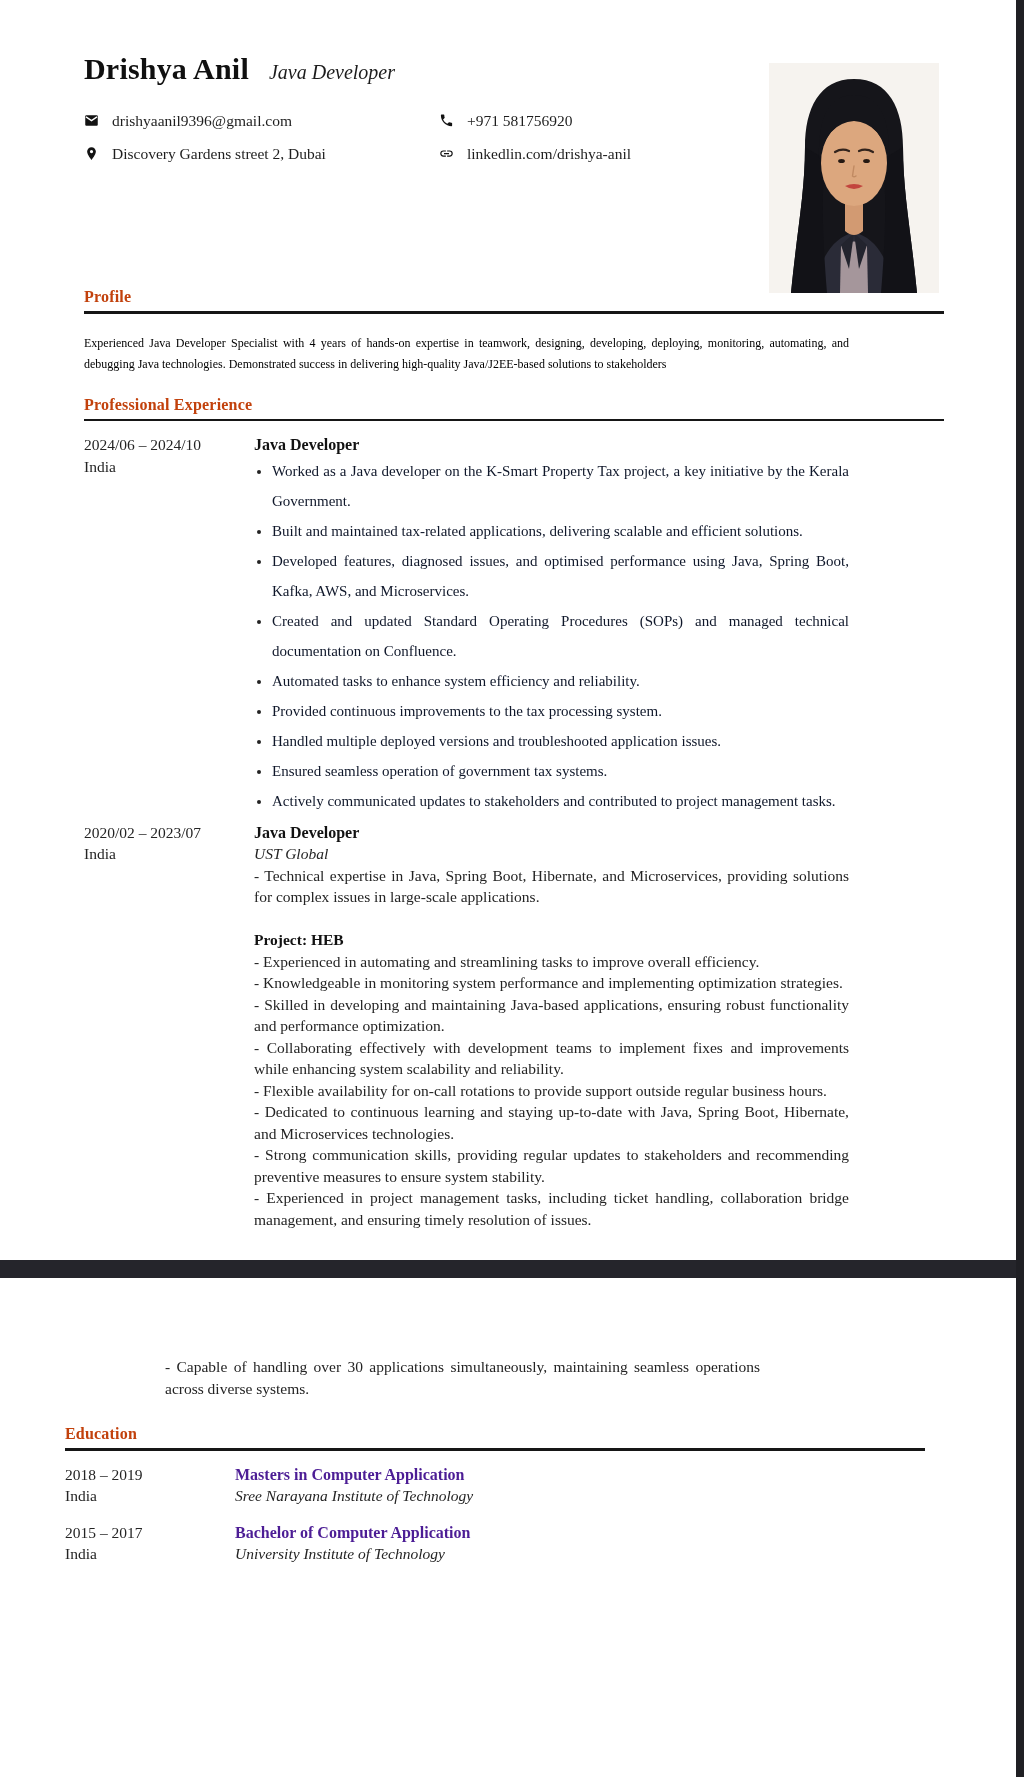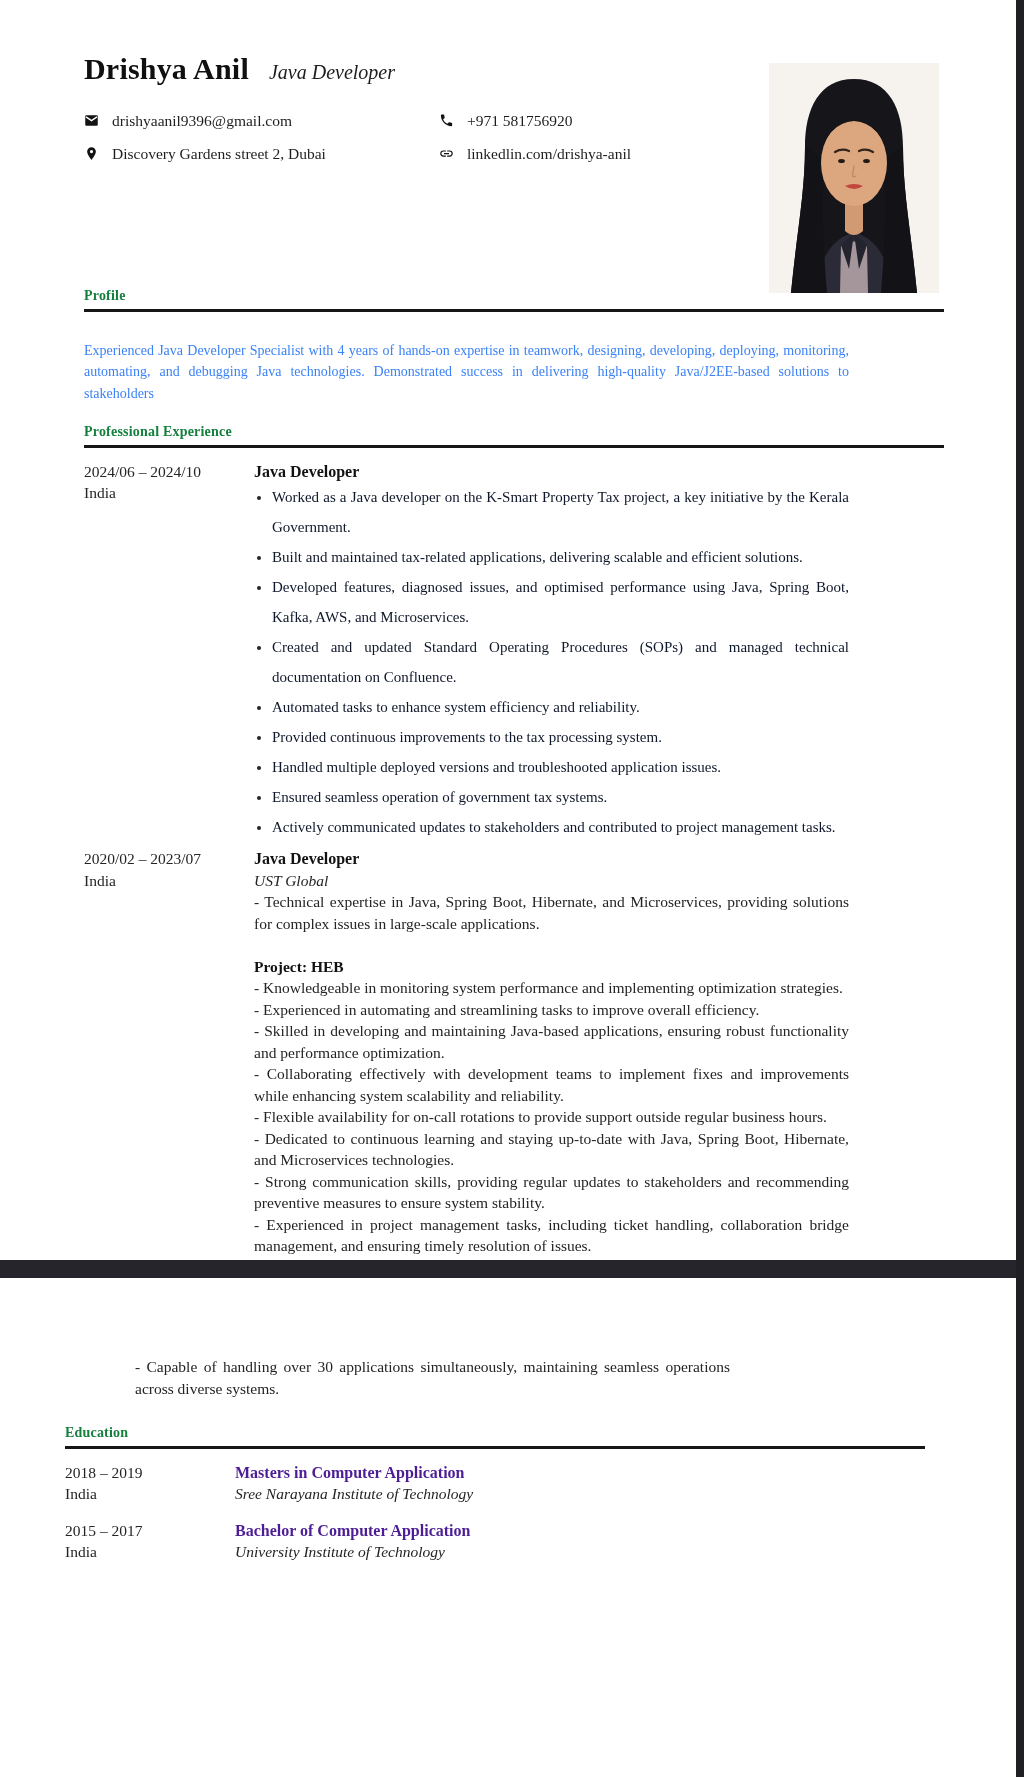--- a/index.html
+++ b/index.html
@@ -32,42 +32,42 @@
   .contact { display:flex; align-items:center; gap:13px; font-size:15.5px; color:#1e1e1e; }
   .cicon { display:inline-flex; width:15px; height:15px; flex:0 0 auto; }
   .cicon svg { width:15px; height:15px; }
 
   .photo { position:absolute; top:63px; left:769px; width:170px; height:230px; overflow:hidden; }
 
   
   .sec-profile { margin-top:118px; }
   .sec-exp { margin-top:20px; }
   .sec-edu { margin-top:26px; }
-  h2 { font-size:14px; font-weight:bold; color:#15803d; letter-spacing:.2px; }
+  h2 { font-size:16px; font-weight:bold; color:#c2410c; letter-spacing:.2px; }
   .rule { margin-top:5px; height:2.5px; background:#161616; width:860px; }
 
-  .body { margin-top:28px; font-size:14px; line-height:21.5px; color:#3b82f6; text-align:justify; width:765px; }
+  .body { margin-top:19px; font-size:12px; line-height:21.5px; color:#000000; text-align:justify; width:765px; }
 
   .job { display:grid; grid-template-columns:170px 595px; margin-top:13px; }
   .job + .job { margin-top:6px; }
   .jdates { font-size:15.5px; line-height:21.5px; color:#242424; }
   .jloc   { font-size:15.5px; line-height:21.5px; color:#242424; }
   .jtitle { font-size:16px; font-weight:bold; line-height:21.5px; color:#121212; }
   .jcompany { font-size:15.5px; font-style:italic; line-height:21.5px; color:#242424; display:flex; align-items:center; gap:6px; }
   .ext-icon svg { width:12px; height:12px; display:block; }
 
   ul.jbullets { margin:0; padding-left:18px; }
   ul.jbullets li { font-size:15px; line-height:30px; color:#0f172a; text-align:justify; }
   ul.jbullets li::marker { color:#242424; }
 
   .pline { font-size:15.5px; line-height:21.5px; color:#242424; text-align:justify; }
   .jintro { margin-top:0; }
   .project-heading { margin-top:21.5px; font-size:15.5px; font-weight:bold; color:#121212; line-height:21.5px; }
 
-  .continuation { margin-left:70px; width:595px; font-size:15.5px; line-height:21.5px; color:#242424; text-align:justify; }
+  .continuation { margin-left:100px; width:595px; font-size:15.5px; line-height:21.5px; color:#242424; text-align:justify; }
 
   .edu-item { display:grid; grid-template-columns:170px 1fr; margin-top:13px; }
   .edu-item + .edu-item { margin-top:15px; }
   .edegree { font-size:16px; font-weight:bold; line-height:21.5px; color:#4c1d95; }
   .eschool { font-size:15.5px; font-style:italic; line-height:21.5px; color:#242424; }
 </style>
 </head>
 <body>
 
 <div class="viewer">
@@ -185,22 +185,22 @@
           <div class="jdates">2020/02 – 2023/07</div>
           <div class="jloc">India</div>
         </div>
         <div>
           <div class="jtitle">Java Developer</div>
           <div class="jcompany">
             <span>UST Global</span>
           </div>
           <p class="pline jintro">- Technical expertise in Java, Spring Boot, Hibernate, and Microservices, providing solutions for complex issues in large-scale applications.</p>
           <div class="project-heading">Project: HEB</div>
+          <p class="pline">- Experienced in automating and streamlining tasks to improve overall efficiency.</p>
           <p class="pline">- Knowledgeable in monitoring system performance and implementing optimization strategies.</p>
-          <p class="pline">- Experienced in automating and streamlining tasks to improve overall efficiency.</p>
           <p class="pline">- Skilled in developing and maintaining Java-based applications, ensuring robust functionality and performance optimization.</p>
           <p class="pline">- Collaborating effectively with development teams to implement fixes and improvements while enhancing system scalability and reliability.</p>
           <p class="pline">- Flexible availability for on-call rotations to provide support outside regular business hours.</p>
           <p class="pline">- Dedicated to continuous learning and staying up-to-date with Java, Spring Boot, Hibernate, and Microservices technologies.</p>
           <p class="pline">- Strong communication skills, providing regular updates to stakeholders and recommending preventive measures to ensure system stability.</p>
           <p class="pline">- Experienced in project management tasks, including ticket handling, collaboration bridge management, and ensuring timely resolution of issues.</p>
         </div>
       </div>
     </section>
   </div>

